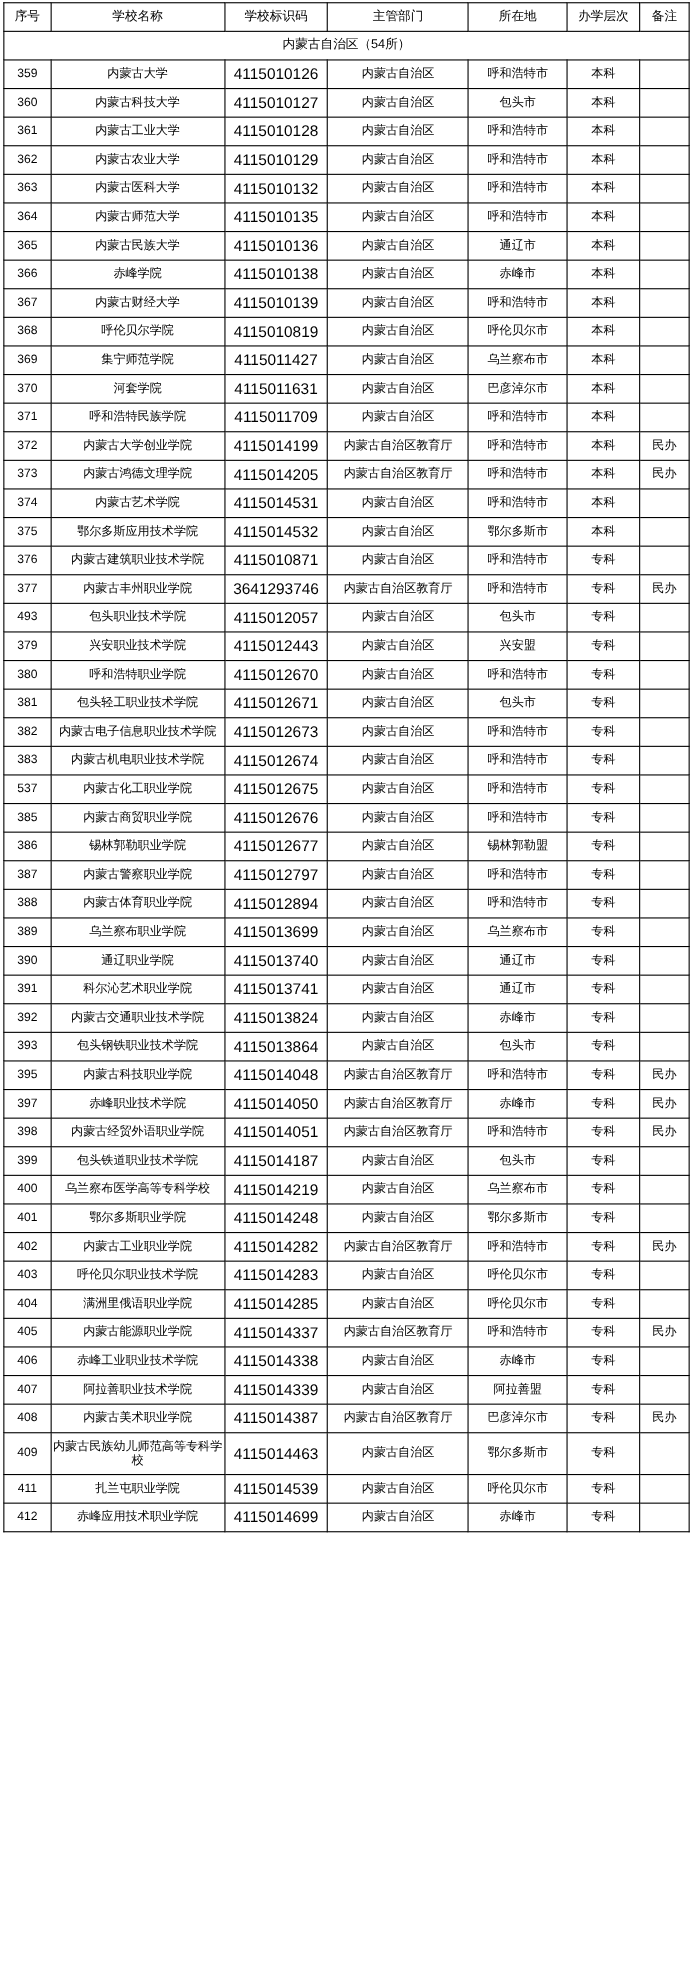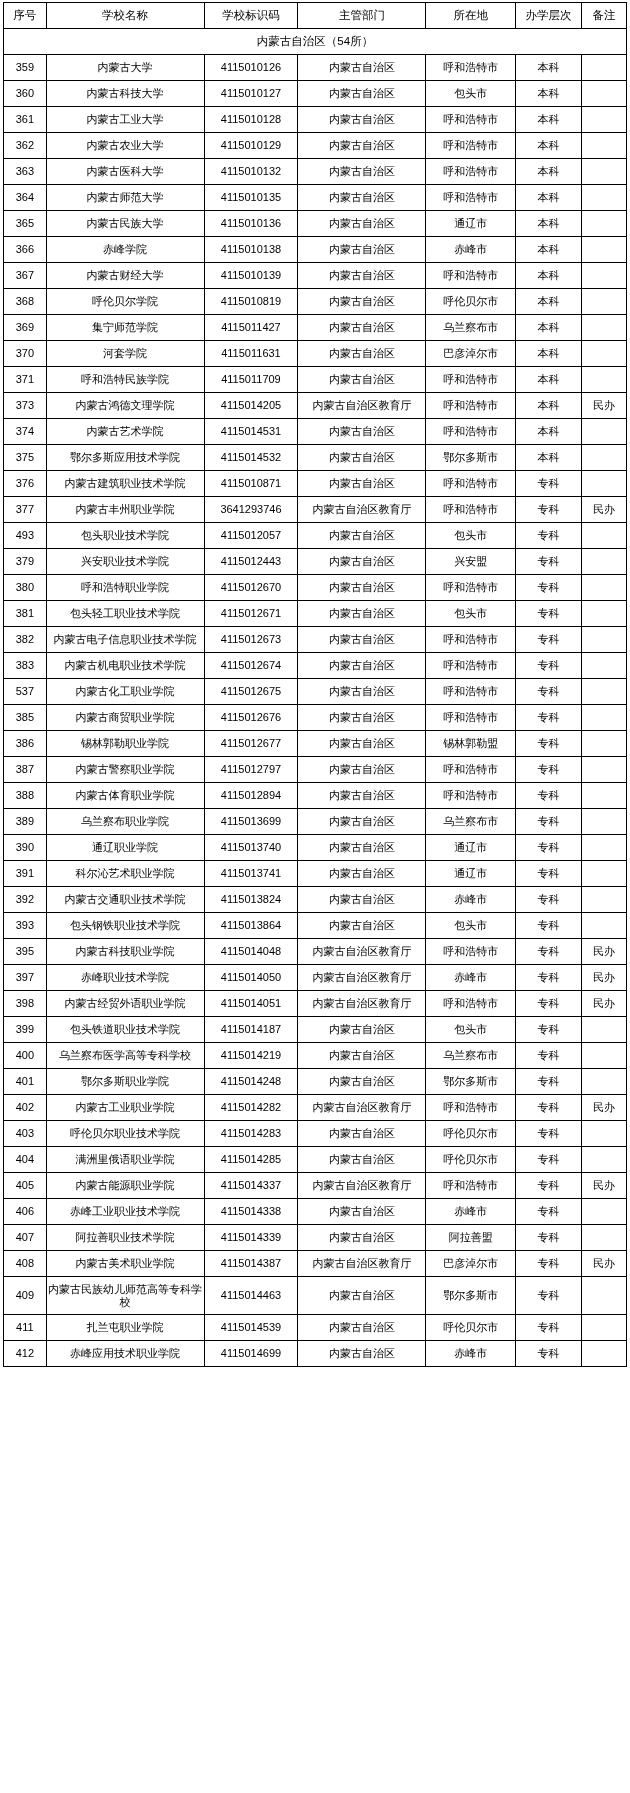--- a/index.html
+++ b/index.html
@@ -48,21 +48,21 @@
 
   .region-row td {
     text-align: left;
     padding-left: 5px;
     font-weight: bold;
     font-size: 11.5px;
     height: 22px;
   }
   .cell-name { font-size: 11px; }
   .cell-name.two-line { line-height: 1.15; font-size: 11px; }
-  .cell-code { font-size: 11px; letter-spacing: 0px; }
+  .cell-code { font-size: 14px; letter-spacing: 0px; }
   .tall { height: 38px; }
 </style>
 </head>
 <body>
 
 <div class="sheet">
   <table class="univ">
     <colgroup>
       <col class="col-no">
       <col class="col-name">
@@ -198,20 +198,29 @@
         <tr>
           <td>371</td>
           <td class="cell-name">呼和浩特民族学院</td>
           <td class="cell-code">4115011709</td>
           <td>内蒙古自治区</td>
           <td>呼和浩特市</td>
           <td>本科</td>
           <td></td>
         </tr>
         <tr>
+          <td>372</td>
+          <td class="cell-name">内蒙古大学创业学院</td>
+          <td class="cell-code">4115014199</td>
+          <td>内蒙古自治区教育厅</td>
+          <td>呼和浩特市</td>
+          <td>本科</td>
+          <td>民办</td>
+        </tr>
+        <tr>
           <td>373</td>
           <td class="cell-name">内蒙古鸿德文理学院</td>
           <td class="cell-code">4115014205</td>
           <td>内蒙古自治区教育厅</td>
           <td>呼和浩特市</td>
           <td>本科</td>
           <td>民办</td>
         </tr>
         <tr>
           <td>374</td>

